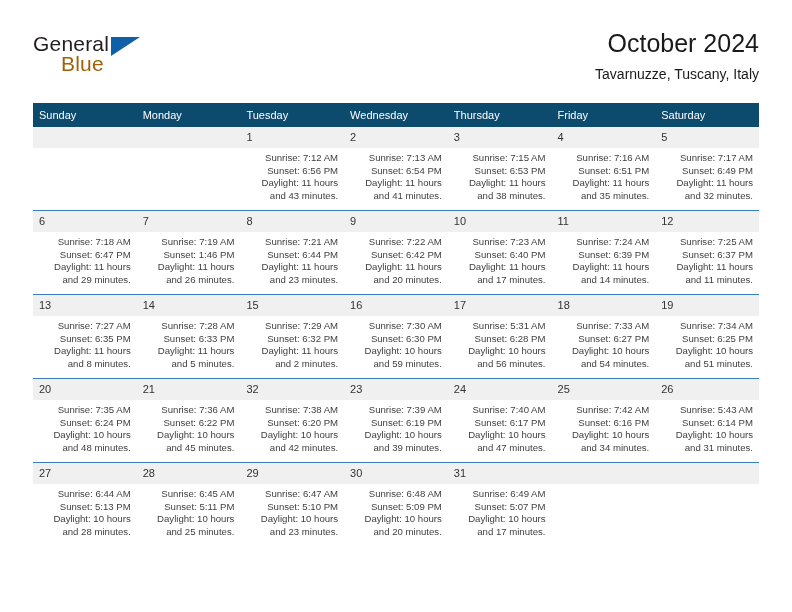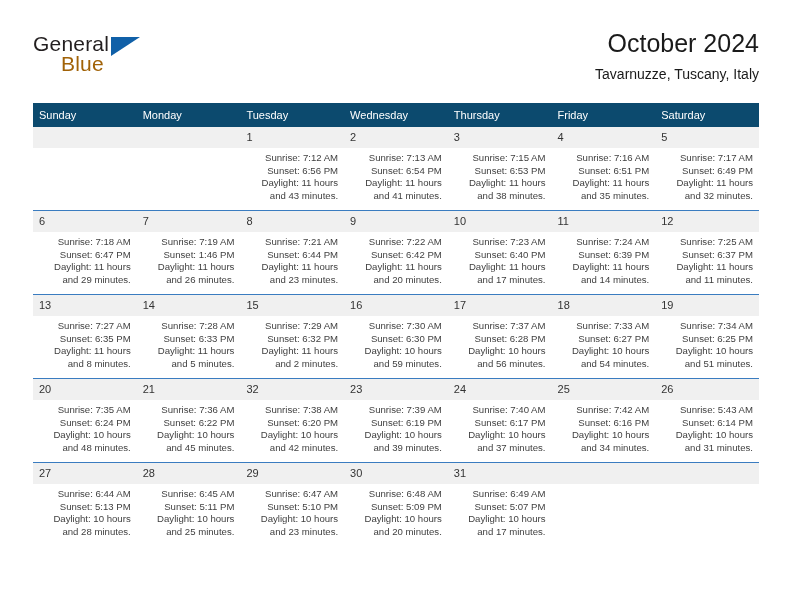--- a/index.html
+++ b/index.html
@@ -321,21 +321,21 @@
             <div class="cellbody">
               <div>Sunrise: 7:30 AM</div>
               <div>Sunset: 6:30 PM</div>
               <div>Daylight: 10 hours</div>
               <div>and 59 minutes.</div>
             </div>
           </td>
           <td>
             <div class="daynum">17</div>
             <div class="cellbody">
-              <div>Sunrise: 7:37 AM</div>
+              <div>Sunrise: 5:31 AM</div>
               <div>Sunset: 6:28 PM</div>
               <div>Daylight: 10 hours</div>
               <div>and 56 minutes.</div>
             </div>
           </td>
           <td>
             <div class="daynum">18</div>
             <div class="cellbody">
               <div>Sunrise: 7:33 AM</div>
               <div>Sunset: 6:27 PM</div>
@@ -389,21 +389,21 @@
               <div>Daylight: 10 hours</div>
               <div>and 39 minutes.</div>
             </div>
           </td>
           <td>
             <div class="daynum">24</div>
             <div class="cellbody">
               <div>Sunrise: 7:40 AM</div>
               <div>Sunset: 6:17 PM</div>
               <div>Daylight: 10 hours</div>
-              <div>and 37 minutes.</div>
+              <div>and 47 minutes.</div>
             </div>
           </td>
           <td>
             <div class="daynum">25</div>
             <div class="cellbody">
               <div>Sunrise: 7:42 AM</div>
               <div>Sunset: 6:16 PM</div>
               <div>Daylight: 10 hours</div>
               <div>and 34 minutes.</div>
             </div>

